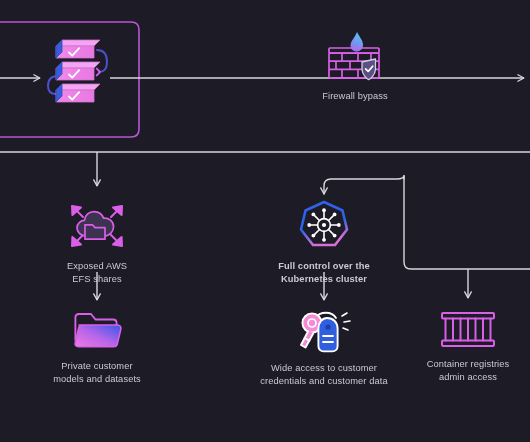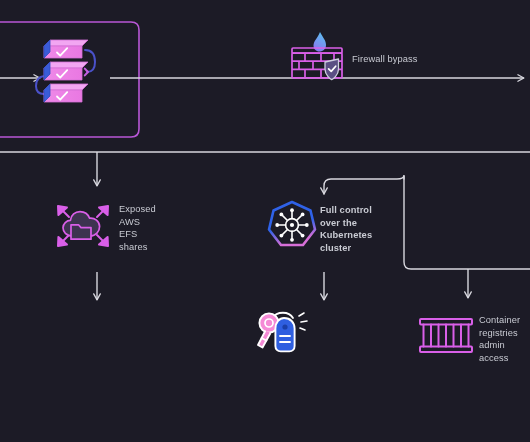--- a/index.html
+++ b/index.html
@@ -18,23 +18,23 @@
   .svg-layer {
     position: absolute;
     left: 0;
     top: 0;
     width: 530px;
     height: 442px;
   }
   .node {
     position: absolute;
     display: flex;
-    flex-direction: row;
+    flex-direction: column;
     align-items: center;
-    text-align: left;
+    text-align: center;
   }
   .node-label {
     color: #c9cbd3;
     font-size: 9.3px;
     line-height: 12.5px;
     letter-spacing: 0.1px;
     white-space: pre-line;
     margin-top: 6px;
   }
   .icon-wrap {
@@ -198,20 +198,32 @@
         <path d="M26 40 C19 40 16 35.6 16 31.8 C16 27.6 19.6 24.4 23.4 24.4 C24 19 28.2 15.6 33 15.6
                  C37.6 15.6 41.2 18.4 42.6 22.2 C47.6 21.6 52.6 25.2 52.6 30.6 C52.6 35.6 48.8 40 43 40 Z" fill="#3d3350" stroke="#d95fe8" stroke-width="1.7" stroke-linejoin="round"></path>
 
         <path d="M24 28.8 L31.5 28.8 L34 31.6 L44 31.6 L44 43.2 L24 43.2 Z" fill="#3d3350" stroke="#d95fe8" stroke-width="1.7" stroke-linejoin="round"></path>
       </svg>
     </span>
     <span class="node-label">Exposed AWS
 EFS shares</span>
   </div>
 
+  <div class="node" style="left:37px; top:308px; width:120px;">
+    <span class="icon-wrap">
+      <svg width="56" height="46" viewBox="0 0 56 46" xmlns="http://www.w3.org/2000/svg">
+        <path d="M10 6 L22 6 L26.5 11.5 L44 11.5 C46.2 11.5 47.6 13 47.6 15 L47.6 28" fill="none" stroke="#d860e8" stroke-width="1.9" stroke-linejoin="round" stroke-linecap="round"></path>
+        <path d="M10 6 C7.8 6 6.4 7.6 6.4 9.6 L6.4 32" fill="none" stroke="#d860e8" stroke-width="1.9" stroke-linecap="round"></path>
+        <path d="M10 17 L48.5 17 C51 17 52.4 18.8 51.8 21.2 L48.4 35.6 C48 37.6 46.4 38.8 44.4 38.8
+                 L9.4 38.8 C7 38.8 5.6 37 6.2 34.8 L9.6 20.2 C10 18.2 11.6 17 13.6 17 Z" fill="url(#folderGrad)" stroke="#d860e8" stroke-width="1.6" stroke-linejoin="round"></path>
+      </svg>
+    </span>
+    <span class="node-label">Private customer
+models and datasets</span>
+  </div>
 
   <div class="node" style="left:264px; top:198px; width:120px;font-weight:bold;">
     <span class="icon-wrap">
       <svg width="56" height="56" viewBox="0 0 56 56" xmlns="http://www.w3.org/2000/svg">
         <polygon points="28,4 46.5,12.5 51,31.5 39,47 17,47 5,31.5 9.5,12.5" fill="none" stroke="url(#kubeRing)" stroke-width="2.6" stroke-linejoin="round"></polygon>
         <g stroke="#ffffff" stroke-width="1.6" fill="none" stroke-linecap="round">
           <circle cx="28" cy="27" r="6.4"></circle>
           <circle cx="28" cy="27" r="2.1" fill="#ffffff" stroke="none"></circle>
           <line x1="28" y1="13.6" x2="28" y2="20.6"></line>
           <line x1="28" y1="33.4" x2="28" y2="40.4"></line>
@@ -257,20 +269,22 @@
 
         <g>
           <path d="M40 12 C46.4 12 50.6 16.4 50.6 22.6 L50.6 40 C50.6 43.2 48.4 45.4 45.4 45.4
                    L36.6 45.4 C33.6 45.4 31.4 43.2 31.4 40 L31.4 22.6 C31.4 16.4 35.6 12 40 12 Z" fill="#2f5fe0" stroke="#ffffff" stroke-width="1.9" stroke-linejoin="round"></path>
           <circle cx="41" cy="21" r="2.6" fill="#1b3fa8"></circle>
           <line x1="36" y1="30" x2="46" y2="30" stroke="#ffffff" stroke-width="1.8" stroke-linecap="round"></line>
           <line x1="36" y1="36" x2="46" y2="36" stroke="#ffffff" stroke-width="1.8" stroke-linecap="round"></line>
         </g>
       </svg>
     </span>
+    <span class="node-label">Wide access to customer
+credentials and customer data</span>
   </div>
 
   <div class="node" style="left:413px; top:308px; width:110px;">
     <span class="icon-wrap">
       <svg width="66" height="44" viewBox="0 0 66 44" xmlns="http://www.w3.org/2000/svg">
         <g stroke="#d95fe8" stroke-width="2" fill="none" stroke-linejoin="round" stroke-linecap="round">
           <rect x="7" y="5" width="52" height="5.6" rx="1"></rect>
           <rect x="7" y="32.4" width="52" height="5.6" rx="1"></rect>
           <line x1="10.5" y1="10.6" x2="10.5" y2="32.4"></line>
           <line x1="18" y1="10.6" x2="18" y2="32.4"></line>

